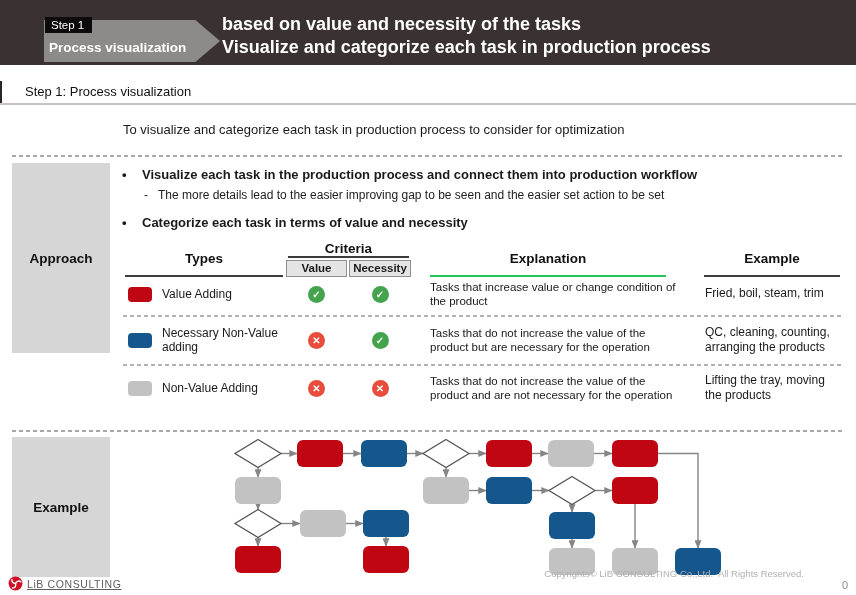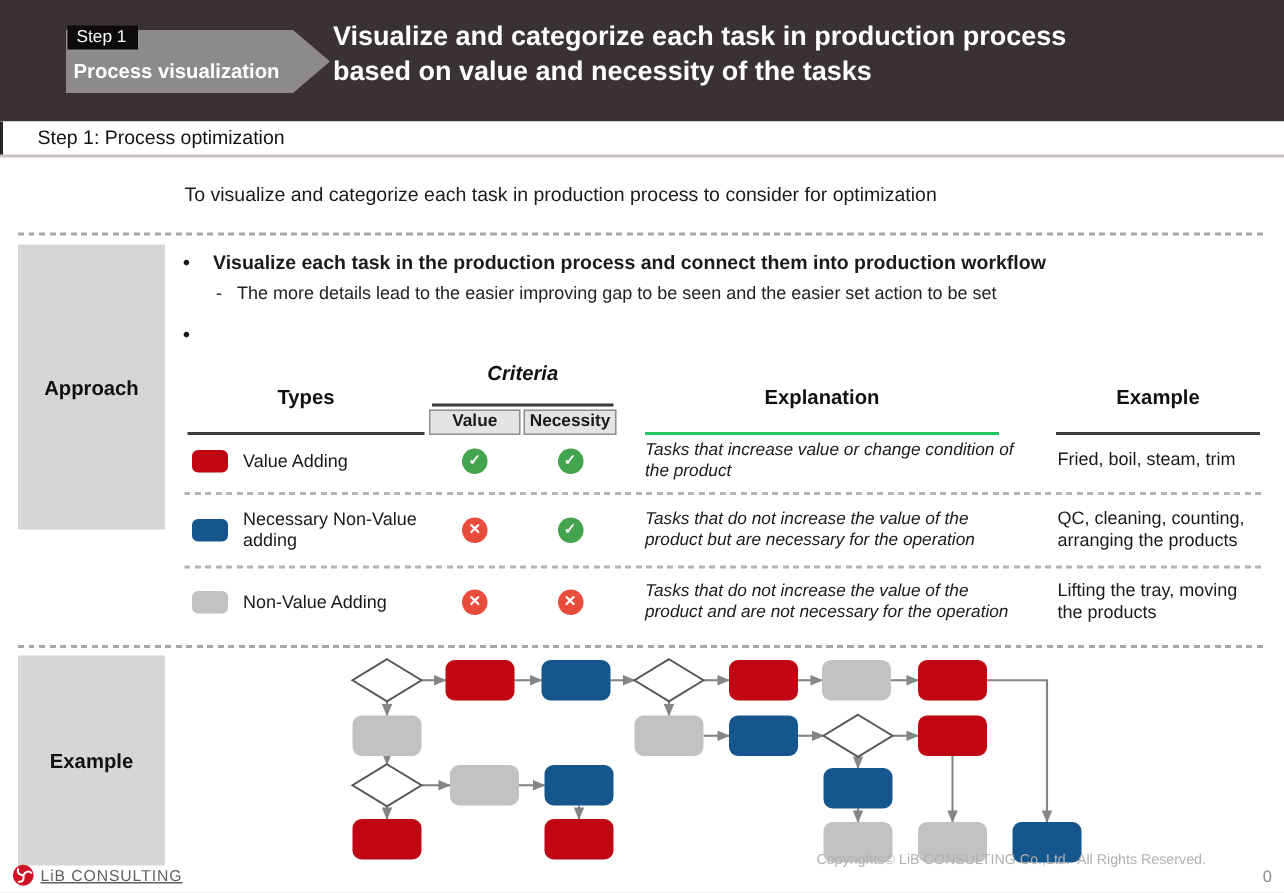--- a/index.html
+++ b/index.html
@@ -1,20 +1,20 @@
 <!DOCTYPE html>
 <html><head>
 <meta charset="utf-8">
 <style>
   html,body{margin:0;padding:0;background:#e8e8e8;}
   .slide{position:relative;width:856px;height:595px;background:#ffffff;overflow:hidden;
          font-family:"Liberation Sans", sans-serif;color:#1a1a1a;}
 
   
-  .header{position:absolute;top:0;left:0;width:856px;height:81px;background:#3a3132;}
+  .header{position:absolute;top:0;left:0;width:856px;height:65px;background:#3a3132;}
   .step-shape{position:absolute;left:44px;top:20px;width:176px;height:42px;background:#8d8b8a;
               clip-path:polygon(0 0,86% 0,100% 50%,86% 100%,0 100%);}
   .step-badge{position:absolute;left:45px;top:17px;background:#0c0a0a;color:#fff;
               font-size:11.5px;padding:2px 8px 2px 6px;}
   .step-label{position:absolute;left:49px;top:40px;color:#fff;font-weight:bold;font-size:13.5px;}
   .title{position:absolute;left:222px;top:13px;color:#fff;font-weight:bold;font-size:18px;line-height:1.3;}
 
   
   .subheader{position:absolute;top:81px;left:0;width:856px;height:22px;background:#fff;
              border-bottom:2px solid #cbc3c3;}
@@ -41,39 +41,39 @@
   .bullet .bm{width:20px;padding-left:4px;}
   .subbullet{display:flex;font-size:12px;margin:6px 0 0 26px;color:#222;}
   .subbullet .bm{width:14px;}
   .bullet.second{margin-top:13px;}
 
   .tbl{margin-top:11px;margin-left:5px;width:721px;display:grid;
        grid-template-columns:162px 63px 64px 284px 148px;align-items:center;}
   .th{font-weight:bold;font-size:13.5px;text-align:center;color:#111;}
   .th-types{grid-column:1;grid-row:1/3;align-self:stretch;display:flex;align-items:center;
             justify-content:center;border-bottom:2px solid #3c3c3c;margin:0 2px;}
-  .th-criteria{grid-column:2/4;grid-row:1;border-bottom:2px solid #3c3c3c;margin:0 3px;padding-bottom:13px;font-style:italic;}
+  .th-criteria{grid-column:2/4;grid-row:1;border-bottom:2px solid #3c3c3c;margin:0 3px;padding-bottom:0;}
   .th-sub{font-weight:bold;font-size:11.5px;text-align:center;background:#e4e4e4;
           border:1px solid #8f8f8f;margin:2px 1px 0 1px;padding:1px 0 2px 0;}
   .th-sub.v{grid-column:2;grid-row:2;}
   .th-sub.n{grid-column:3;grid-row:2;}
   .th-expl{grid-column:4;grid-row:1/3;align-self:stretch;display:flex;align-items:center;
            justify-content:center;border-bottom:2px solid #22c55e;margin:0 30px 0 18px;}
   .th-ex{grid-column:5;grid-row:1/3;align-self:stretch;display:flex;align-items:center;
          justify-content:center;border-bottom:2px solid #3c3c3c;margin:0 4px 0 8px;}
 
   .tbl-divider{grid-column:1/-1;height:2px;margin:4px 0;
                background:repeating-linear-gradient(90deg,#b3b3b3 0 4px,transparent 4px 7px);}
   .cell{font-size:12px;}
   .type-cell{display:flex;align-items:center;padding:5px 0 5px 5px;line-height:1.2;}
   .swatch{width:24px;height:15px;border-radius:4px;margin-right:10px;flex:0 0 auto;}
   .mark-cell{display:flex;align-items:center;justify-content:center;}
   .mark{width:17px;height:17px;border-radius:50%;color:#fff;display:flex;align-items:center;
         justify-content:center;font-size:10px;font-weight:bold;}
-  .expl-cell{font-size:11.5px;line-height:1.22;padding:3px 10px 3px 18px;font-style:italic;}
+  .expl-cell{font-size:11.5px;line-height:1.22;padding:3px 10px 3px 18px;}
   .example-cell{font-size:12px;line-height:1.3;padding:3px 0 3px 9px;}
 
   
   .flowchart{position:absolute;left:118px;top:432px;}
 
   
   .footer-logo{position:absolute;left:8px;bottom:4px;display:flex;align-items:center;gap:4px;}
   .footer-logo-text{font-size:10.5px;color:#5f5f5f;letter-spacing:0.6px;text-decoration:underline;}
   .copyright{position:absolute;right:52px;bottom:16px;font-size:9.5px;color:#b2b0b0;white-space:pre;margin-left:20px;}
   .page-number{position:absolute;right:8px;bottom:4px;font-size:11px;color:#8f8d8d;}
@@ -81,28 +81,28 @@
 </head>
 <body>
 
 <div class="slide">
 
   <div class="header">
     <div class="step-shape"></div>
     <div class="step-badge">Step 1</div>
     <div class="step-label">Process visualization</div>
     <div class="title">
+      <div>based on value and necessity of the tasks</div>
       <div>Visualize and categorize each task in production process</div>
-      <div>based on value and necessity of the tasks</div>
     </div>
   </div>
 
   <div class="subheader">
     <div class="edge-tick"></div>
-    <div class="subheader-text">Step 1: Process optimization</div>
+    <div class="subheader-text">Step 1: Process visualization</div>
   </div>
 
   <div class="section-label" id="label-approach">Approach</div>
   <div class="section-label" id="label-example">Example</div>
 
   <div class="objective-text">To visualize and categorize each task in production process to consider for optimization</div>
 
   <div class="divider" id="divider-1"></div>
   <div class="divider" id="divider-2"></div>
 
@@ -110,20 +110,21 @@
     <div class="bullet">
       <span class="bm">•</span>
       <span>Visualize each task in the production process and connect them into production workflow</span>
     </div>
     <div class="subbullet">
       <span class="bm">-</span>
       <span>The more details lead to the easier improving gap to be seen and the easier set action to be set</span>
     </div>
     <div class="bullet second">
       <span class="bm">•</span>
+      <span>Categorize each task in terms of value and necessity</span>
     </div>
 
     <div class="tbl">
       <div class="th th-types">Types</div>
       <div class="th th-criteria">Criteria</div>
       <div class="th-sub v">Value</div>
       <div class="th-sub n">Necessity</div>
       <div class="th th-expl">Explanation</div>
       <div class="th th-ex">Example</div>
 

